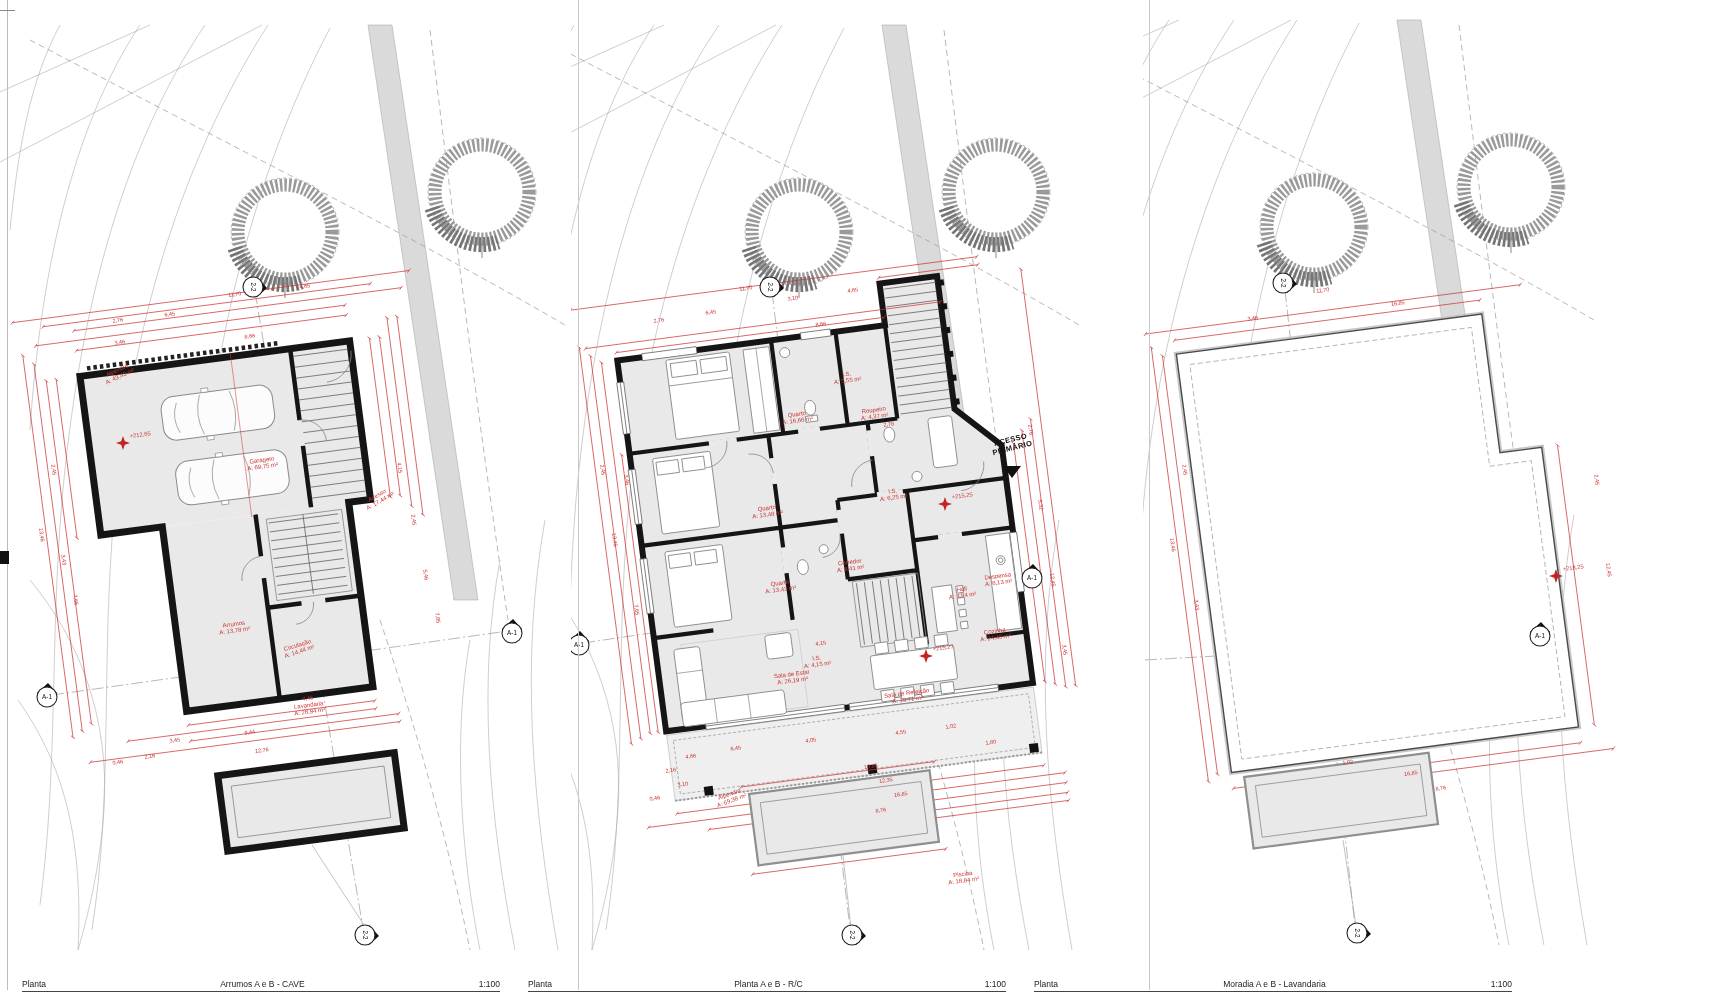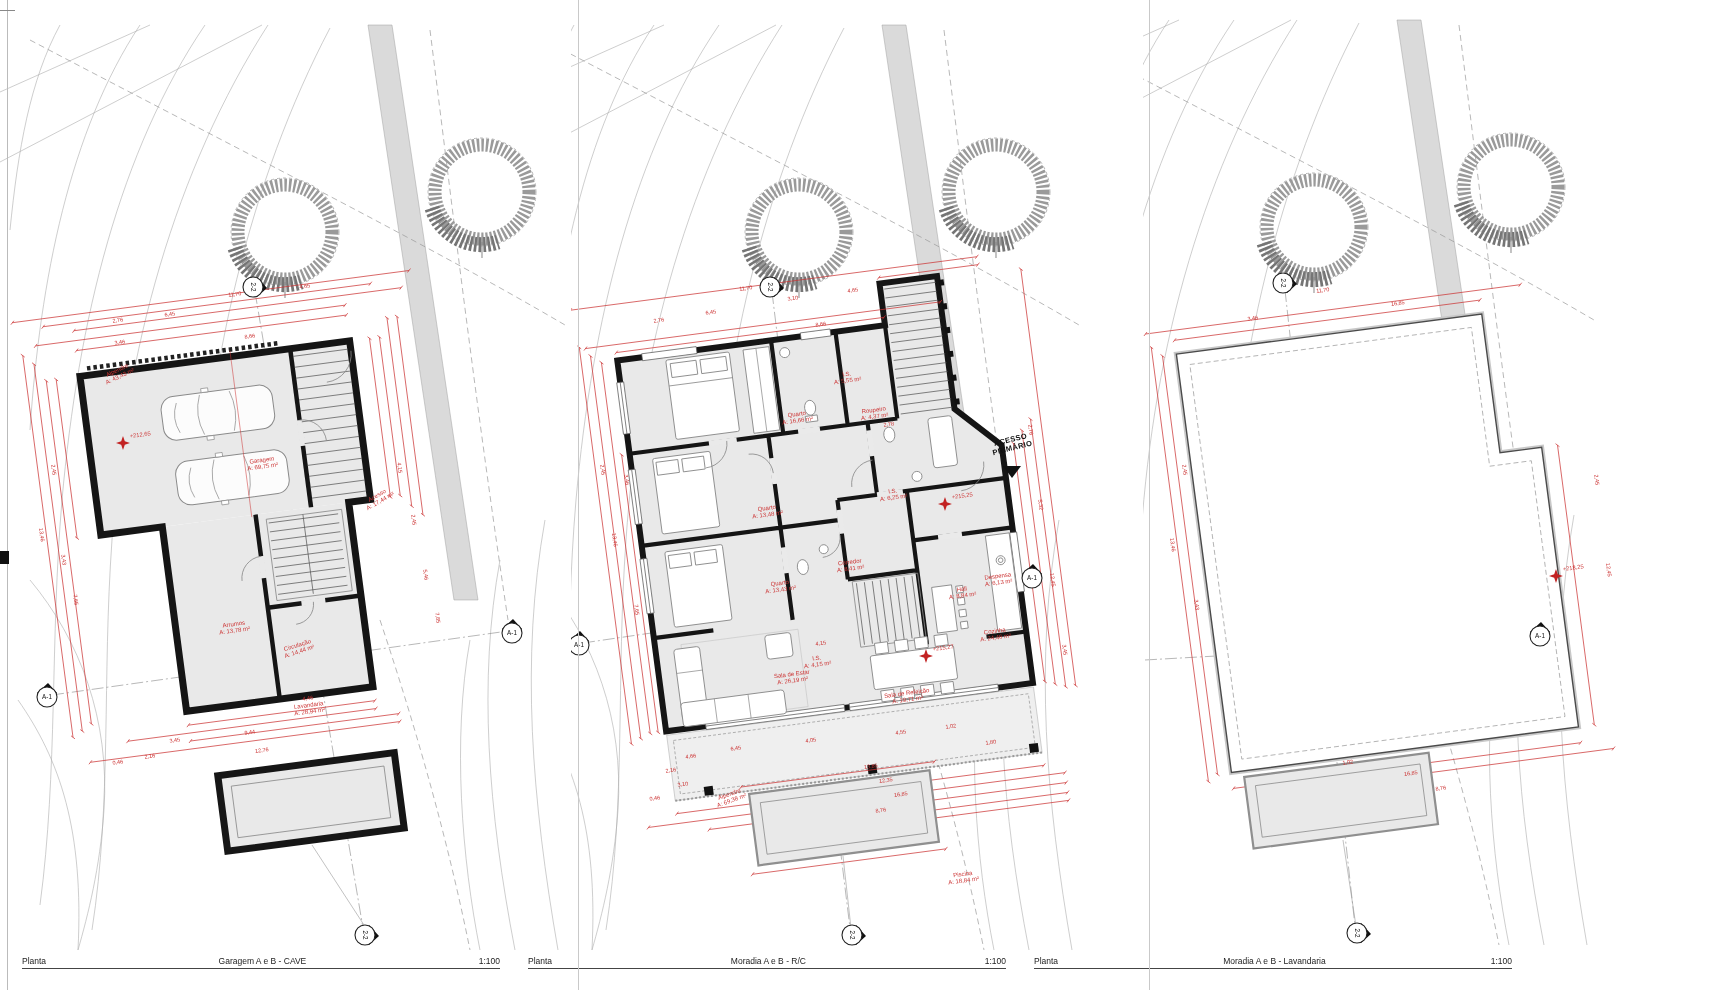--- a/index.html
+++ b/index.html
@@ -22,21 +22,21 @@
   .sect{fill:none;stroke:#888;stroke-width:.6;stroke-dasharray:12 3 2 3;}
   .contour{fill:none;stroke:#adadad;stroke-width:.6;}
   .contourd{fill:none;stroke:#9a9a9a;stroke-width:.7;stroke-dasharray:6 4;}
   text{font-family:"Liberation Sans",sans-serif;}
   text.dim{fill:#cc3333;font-size:5.5px;text-anchor:middle;}
   text.room{fill:#cc3333;font-size:6px;text-anchor:middle;}
   text.lvl{fill:#cc3333;font-size:5.8px;}
   text.note{fill:#111;font-size:7.5px;font-weight:700;text-anchor:middle;letter-spacing:.4px;}
   text.mk{fill:#111;font-size:6.3px;}
   
-  #footer{position:absolute;left:0;top:952px;width:1518px;height:27px;display:flex;}
+  #footer{position:absolute;left:0;top:975px;width:1518px;height:27px;display:flex;}
   .tb-cell{width:571.33px;position:relative;}
   .tb-row{position:absolute;left:22px;right:6px;top:4px;display:flex;align-items:baseline;
           font-size:8.5px;color:#222;}
   .tb-type{flex:0 0 auto;}
   .tb-title{flex:1 1 auto;text-align:center;}
   .tb-scale{flex:0 0 auto;}
   .tb-rule{position:absolute;left:22px;right:6px;top:16px;border-bottom:1px solid #444;}
 </style>
 </head>
 <body>
@@ -448,29 +448,29 @@
           </g>
         </g>
   </svg>
 
 </div>
 
 <div id="footer">
   <div class="tb-cell">
     <div class="tb-row">
       <span class="tb-type">Planta</span>
-      <span class="tb-title">Garagem A e B - CAVE</span>
+      <span class="tb-title">Arrumos A e B - CAVE</span>
       <span class="tb-scale">1:100</span>
     </div>
     <div class="tb-rule"></div>
   </div>
   <div class="tb-cell">
     <div class="tb-row">
       <span class="tb-type">Planta</span>
-      <span class="tb-title">Moradia A e B - R/C</span>
+      <span class="tb-title">Planta A e B - R/C</span>
       <span class="tb-scale">1:100</span>
     </div>
     <div class="tb-rule"></div>
   </div>
   <div class="tb-cell">
     <div class="tb-row">
       <span class="tb-type">Planta</span>
       <span class="tb-title">Moradia A e B - Lavandaria</span>
       <span class="tb-scale">1:100</span>
     </div>

